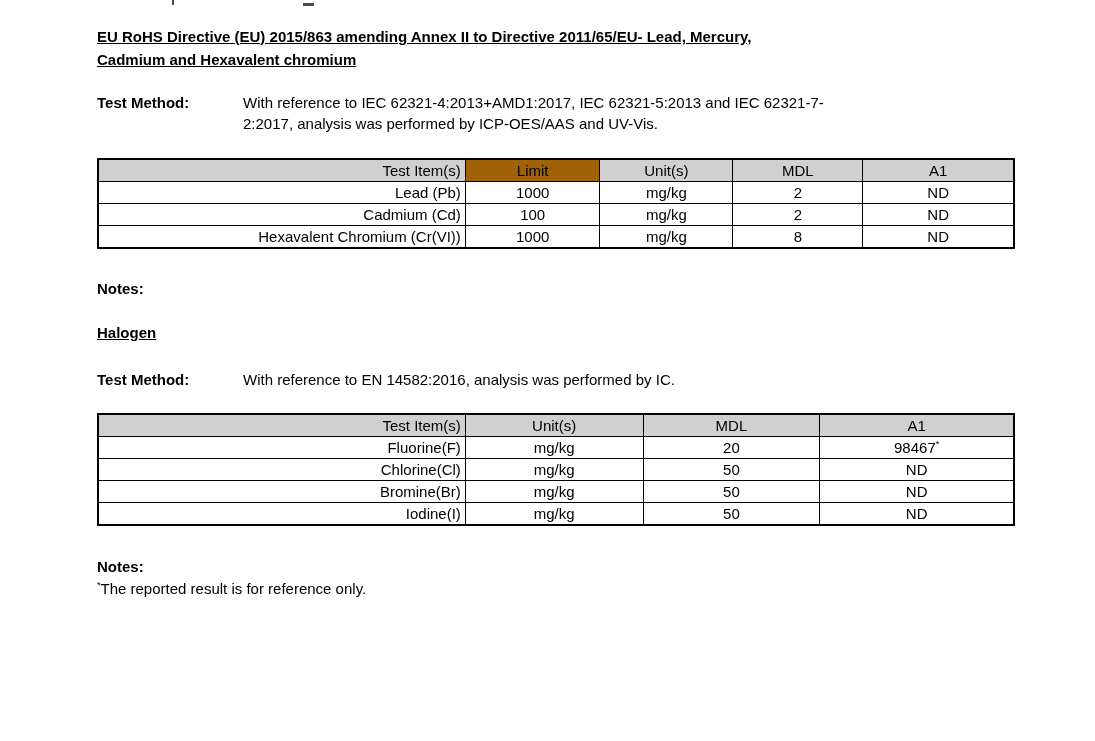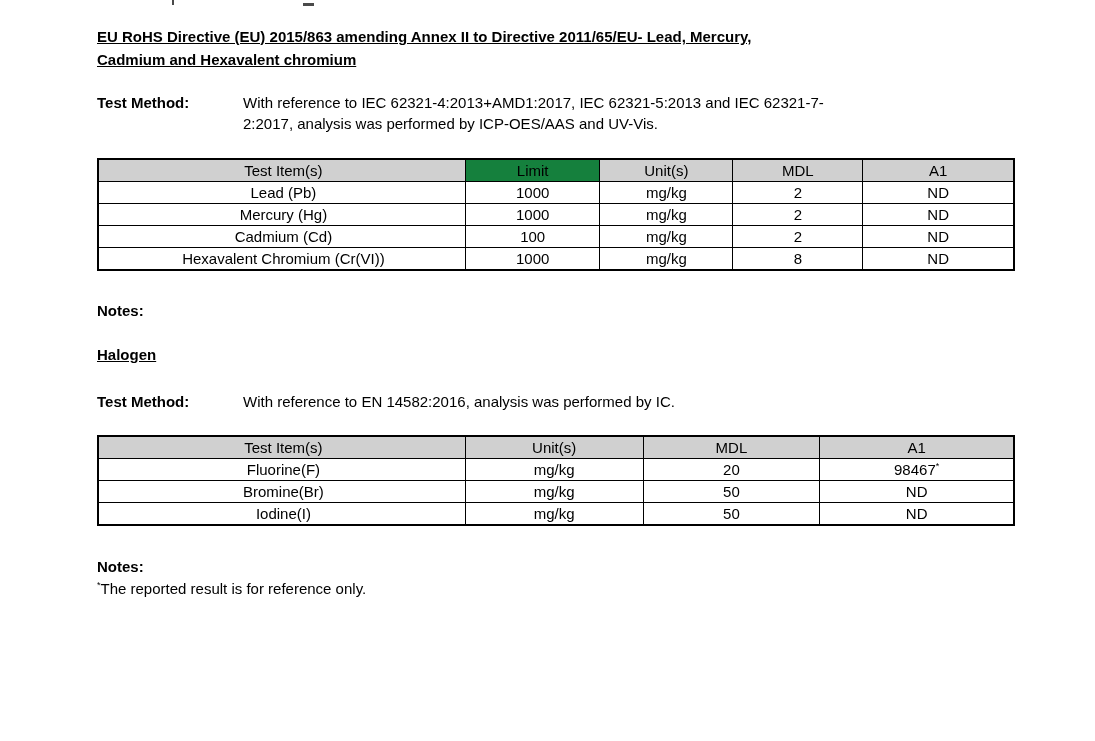--- a/index.html
+++ b/index.html
@@ -45,21 +45,21 @@
     border: 1px solid #000;
     height: 21px;
     padding: 0 4px;
     text-align: center;
     font-weight: normal;
     font-size: 15px;
     line-height: 20px;
     overflow: hidden;
   }
   .results-table th:first-child, .results-table td:first-child {
-    text-align: center;
+    text-align: right;
     padding-left: 7px;
     margin-left: 48px;
   }
 
   .t1 col.c0 { width: 40.1%; }
   .t1 col.c1 { width: 14.7%; }
   .t1 col.c2 { width: 14.5%; }
   .t1 col.c3 { width: 14.2%; }
   .t1 col.c4 { width: 16.5%; }
 
@@ -112,36 +112,29 @@
       <colgroup>
         <col class="c0">
           <col class="c1">
           <col class="c2">
           <col class="c3">
           <col class="c4">
       </colgroup>
     <thead>
           <tr>
             <th style="background: rgb(208, 208, 208);">Test Item(s)</th>
-            <th style="background: #15803d;">Limit</th>
+            <th style="background: #a16207;">Limit</th>
             <th style="background: rgb(208, 208, 208);">Unit(s)</th>
             <th style="background: rgb(208, 208, 208);">MDL</th>
             <th style="background: rgb(208, 208, 208);">A1</th>
           </tr>
         </thead>
         <tbody>
           <tr>
             <td>Lead (Pb)</td>
-            <td>1000</td>
-            <td>mg/kg</td>
-            <td>2</td>
-            <td>ND</td>
-          </tr>
-          <tr>
-            <td>Mercury (Hg)</td>
             <td>1000</td>
             <td>mg/kg</td>
             <td>2</td>
             <td>ND</td>
           </tr>
           <tr>
             <td>Cadmium (Cd)</td>
             <td>100</td>
             <td>mg/kg</td>
             <td>2</td>
@@ -186,20 +179,26 @@
           </tr>
         </thead>
         <tbody>
           <tr>
             <td>Fluorine(F)</td>
             <td>mg/kg</td>
             <td>20</td>
             <td>98467<sup>*</sup></td>
           </tr>
           <tr>
+            <td>Chlorine(Cl)</td>
+            <td>mg/kg</td>
+            <td>50</td>
+            <td>ND</td>
+          </tr>
+          <tr>
             <td>Bromine(Br)</td>
             <td>mg/kg</td>
             <td>50</td>
             <td>ND</td>
           </tr>
           <tr>
             <td>Iodine(I)</td>
             <td>mg/kg</td>
             <td>50</td>
             <td>ND</td>

